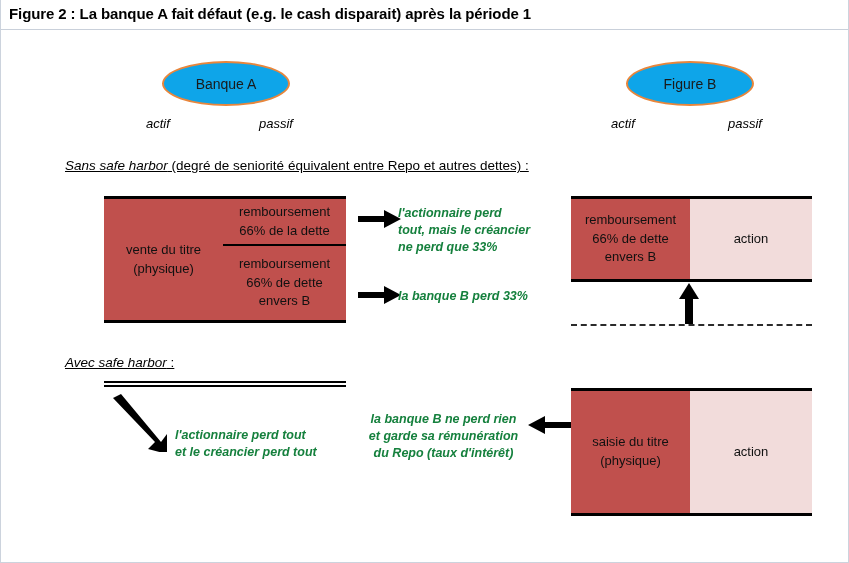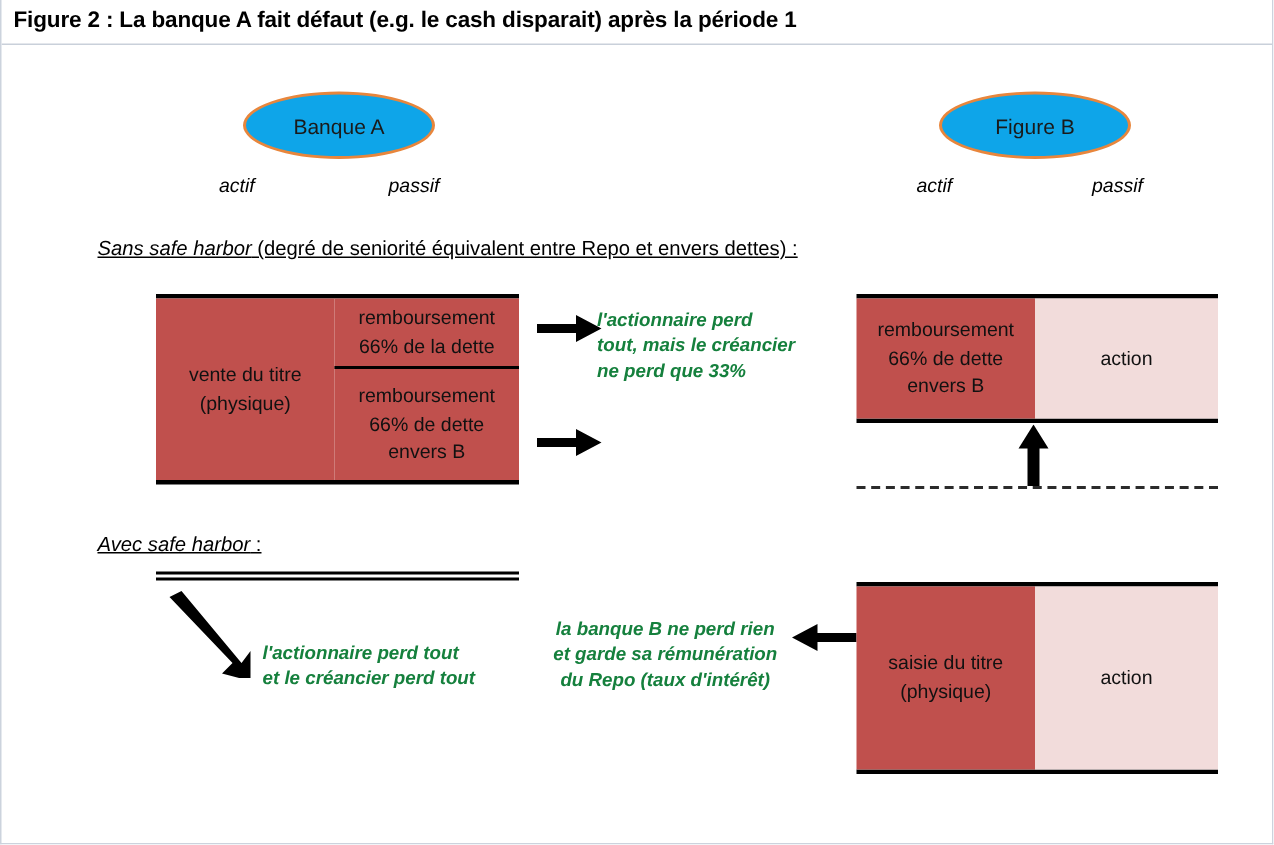--- a/index.html
+++ b/index.html
@@ -170,21 +170,21 @@
   <div class="abs ap-label" style="left:145px; top:116px;">actif</div>
   <div class="abs ap-label" style="left:258px; top:116px;">passif</div>
 
   <div class="abs bank-ellipse" style="left:625px; top:61px;">
     <span>Figure B</span>
   </div>
   <div class="abs ap-label" style="left:610px; top:116px;">actif</div>
   <div class="abs ap-label" style="left:727px; top:116px;">passif</div>
 
   <div class="abs section-head" style="left:64px; top:158px;">
-    <span class="ital-u">Sans safe harbor</span><span class="plain-u">  (degré de seniorité équivalent entre Repo et envers dettes) :</span>
+    <span class="ital-u">Sans safe harbor</span><span class="plain-u">  (degré de seniorité équivalent entre Repo et autres dettes) :</span>
   </div>
 
   <div class="abs bs-box" style="left:103px; top:196px; width:242px; height:127px;">
     <div class="cell-red" style="width:119px;">vente du titre<br>(physique)</div>
     <div class="cell-split" style="width:123px;">
       <div class="split-top" style="flex:0 0 45px;">remboursement<br>66% de la dette</div>
       <div class="split-bot">remboursement<br>66% de dette<br>envers B</div>
     </div>
   </div>
 
@@ -193,20 +193,21 @@
       <path d="M0 7 L26 7 L26 1 L43 10 L26 19 L26 13 L0 13 Z" fill="#000000"></path>
     </svg>
   </div>
   <div class="abs annot" style="left:397px; top:205px; width:160px;">l'actionnaire perd<br>tout, mais le créancier<br>ne perd que 33%</div>
 
   <div class="abs" style="left:357px; top:285px;">
     <svg class="arrow-svg" width="44" height="20" viewBox="0 0 44 20">
       <path d="M0 7 L26 7 L26 1 L43 10 L26 19 L26 13 L0 13 Z" fill="#000000"></path>
     </svg>
   </div>
+  <div class="abs annot" style="left:397px; top:288px; width:170px;">la banque B perd  33%</div>
 
   <div class="abs bs-box" style="left:570px; top:196px; width:241px; height:86px;">
     <div class="cell-red" style="width:119px;">remboursement<br>66% de dette<br>envers B</div>
     <div class="cell-pink" style="width:122px;">action</div>
   </div>
 
   <div class="abs" style="left:676px; top:283px;">
     <svg class="arrow-svg" width="24" height="42" viewBox="0 0 24 42">
       <path d="M12 0 L22 16 L16 16 L16 41 L8 41 L8 16 L2 16 Z" fill="#000000"></path>
     </svg>

